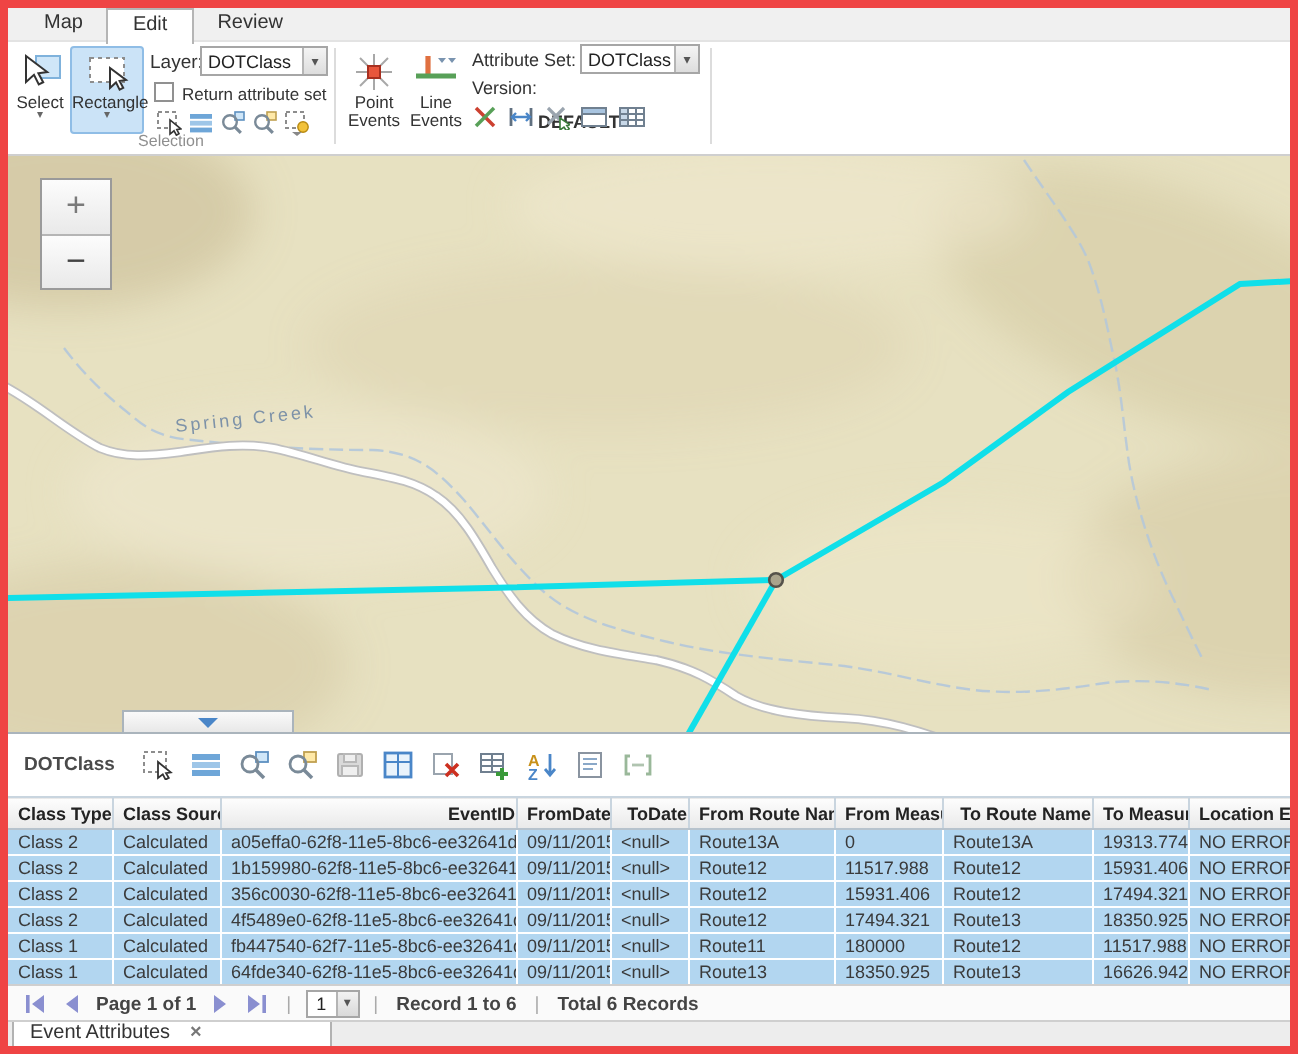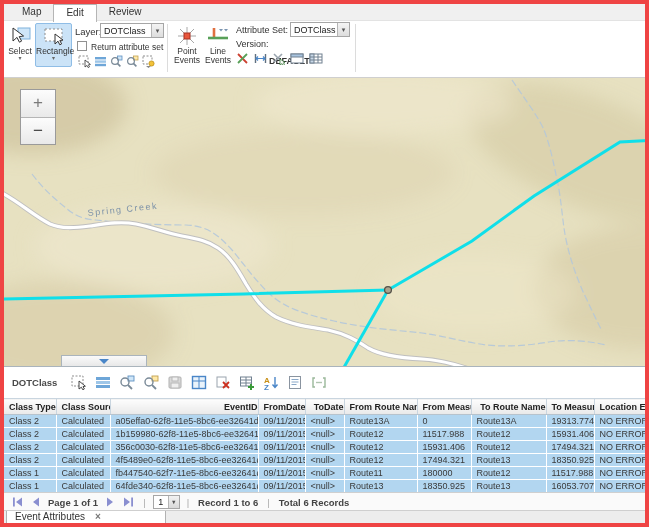--- a/index.html
+++ b/index.html
@@ -167,20 +167,21 @@
           <rect x="7.5" y="1" width="4.5" height="4" fill="#ffe9a8" stroke="#c0a050" stroke-width="0.8"></rect>
           <circle cx="5" cy="6" r="3.4" fill="none" stroke="#7a8a98" stroke-width="1.2"></circle>
           <line x1="7.4" y1="8.4" x2="10.4" y2="11.4" stroke="#7a8a98" stroke-width="1.6"></line>
         </svg>
         <svg class="sicon" width="13" height="13" viewBox="0 0 13 13">
           <rect x="1" y="1" width="9" height="8" fill="#fff" stroke="#8d8d8d" stroke-dasharray="2,1.5"></rect>
           <circle cx="9.5" cy="8.5" r="2.6" fill="#f2c23a" stroke="#b88a10" stroke-width="0.7"></circle>
           <path d="M4,11 L9,11 L6.5,13 Z" fill="#888"></path>
         </svg>
       </div>
+      <div class="grouplabel">Selection</div>
     </div>
 
     <div class="vdiv" style="left:163px;"></div>
 
     <div class="group g-editevents">
       <div class="bigbtn" style="left:4px; width:30px;">
         <svg class="bicon" width="22" height="20" viewBox="0 0 22 20">
           <g stroke="#a8a8a8" stroke-width="1">
             <line x1="11" y1="1" x2="11" y2="19"></line>
               <line x1="2" y1="10" x2="20" y2="10"></line>
@@ -447,21 +448,21 @@
           </tr>
           <tr>
             <td>Class 1</td>
             <td>Calculated</td>
             <td>64fde340-62f8-11e5-8bc6-ee32641d5ec9</td>
             <td>09/11/2015</td>
             <td>&lt;null&gt;</td>
             <td>Route13</td>
             <td>18350.925</td>
             <td>Route13</td>
-            <td>16053.707</td>
+            <td>16626.942</td>
             <td>NO ERROR</td>
           </tr>
         </tbody>
       </table>
 
     <div class="pagination">
       <svg class="pgico" style="margin-left:8px;" width="11" height="10" viewBox="0 0 11 10">
         <rect x="1" y="0.5" width="1.8" height="9" fill="#8a8fd0"></rect>
         <path d="M10,0.5 L4,5 L10,9.5 Z" fill="#8a8fd0"></path>
       </svg>

